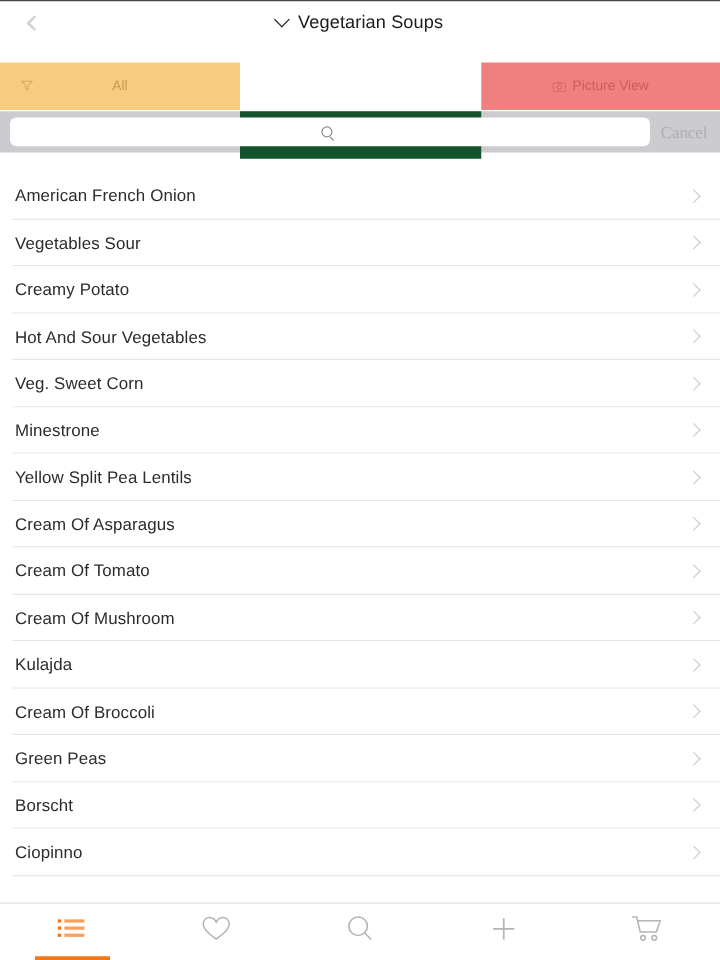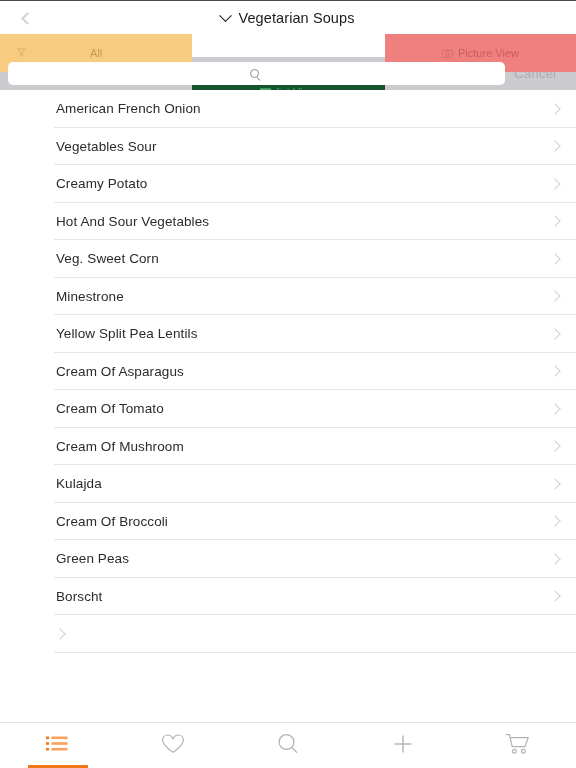--- a/index.html
+++ b/index.html
@@ -9,20 +9,21 @@
     background:#ffffff;
     overflow:hidden;
     -webkit-font-smoothing:antialiased;
   }
 
   #app {
     width:576px; height:768px;
     display:flex; flex-direction:column;
     position:relative;
     background:#fff;
+    gap:16px;
   }
 
   
   .nav-header {
     height:34px;
     flex:0 0 34px;
     background:#ffffff;
     position:relative;
     display:flex;
     align-items:center;
@@ -125,34 +126,34 @@
     background:#8e8e93;
     right:-1px; bottom:-3.5px;
     transform:rotate(-45deg);
   }
   .search-placeholder {
     font-size:11px;
     color:#a8a8ad;
   }
   .cancel-btn {
     flex:0 0 auto;
-    padding:0 20px 0 9px;
+    padding:0 10px 0 9px;
     font-size:13.5px;
     color:#adadb2;
     cursor:pointer;
     white-space:nowrap;
+    font-family:Liberation Serif, serif;
   }
 
   
   .list-scroll {
     flex:1 1 auto;
     background:#ffffff;
     overflow:hidden;
     position:relative;
-    margin-left:44px;
   }
   .list-row {
     height:37.5px;
     display:flex;
     align-items:center;
     padding:0 12px 0 12px;
     position:relative;
     background:#fff;
     cursor:pointer;
   }
@@ -316,20 +317,21 @@
       </div>
       <div class="list-row">
         <span class="row-label">Green Peas</span>
         <span class="row-chevron"></span>
       </div>
       <div class="list-row">
         <span class="row-label">Borscht</span>
         <span class="row-chevron"></span>
       </div>
       <div class="list-row">
+        <span class="row-label">Ciopinno</span>
         <span class="row-chevron"></span>
       </div>
     </div>
 
   <div class="tab-bar">
 
     <div class="tab-item active">
       <span class="tab-ico">
         <svg width="24" height="20" viewBox="0 0 24 20" aria-hidden="true">
           <rect x="0" y="2.5" width="3" height="2.6" fill="#f07818"></rect>

